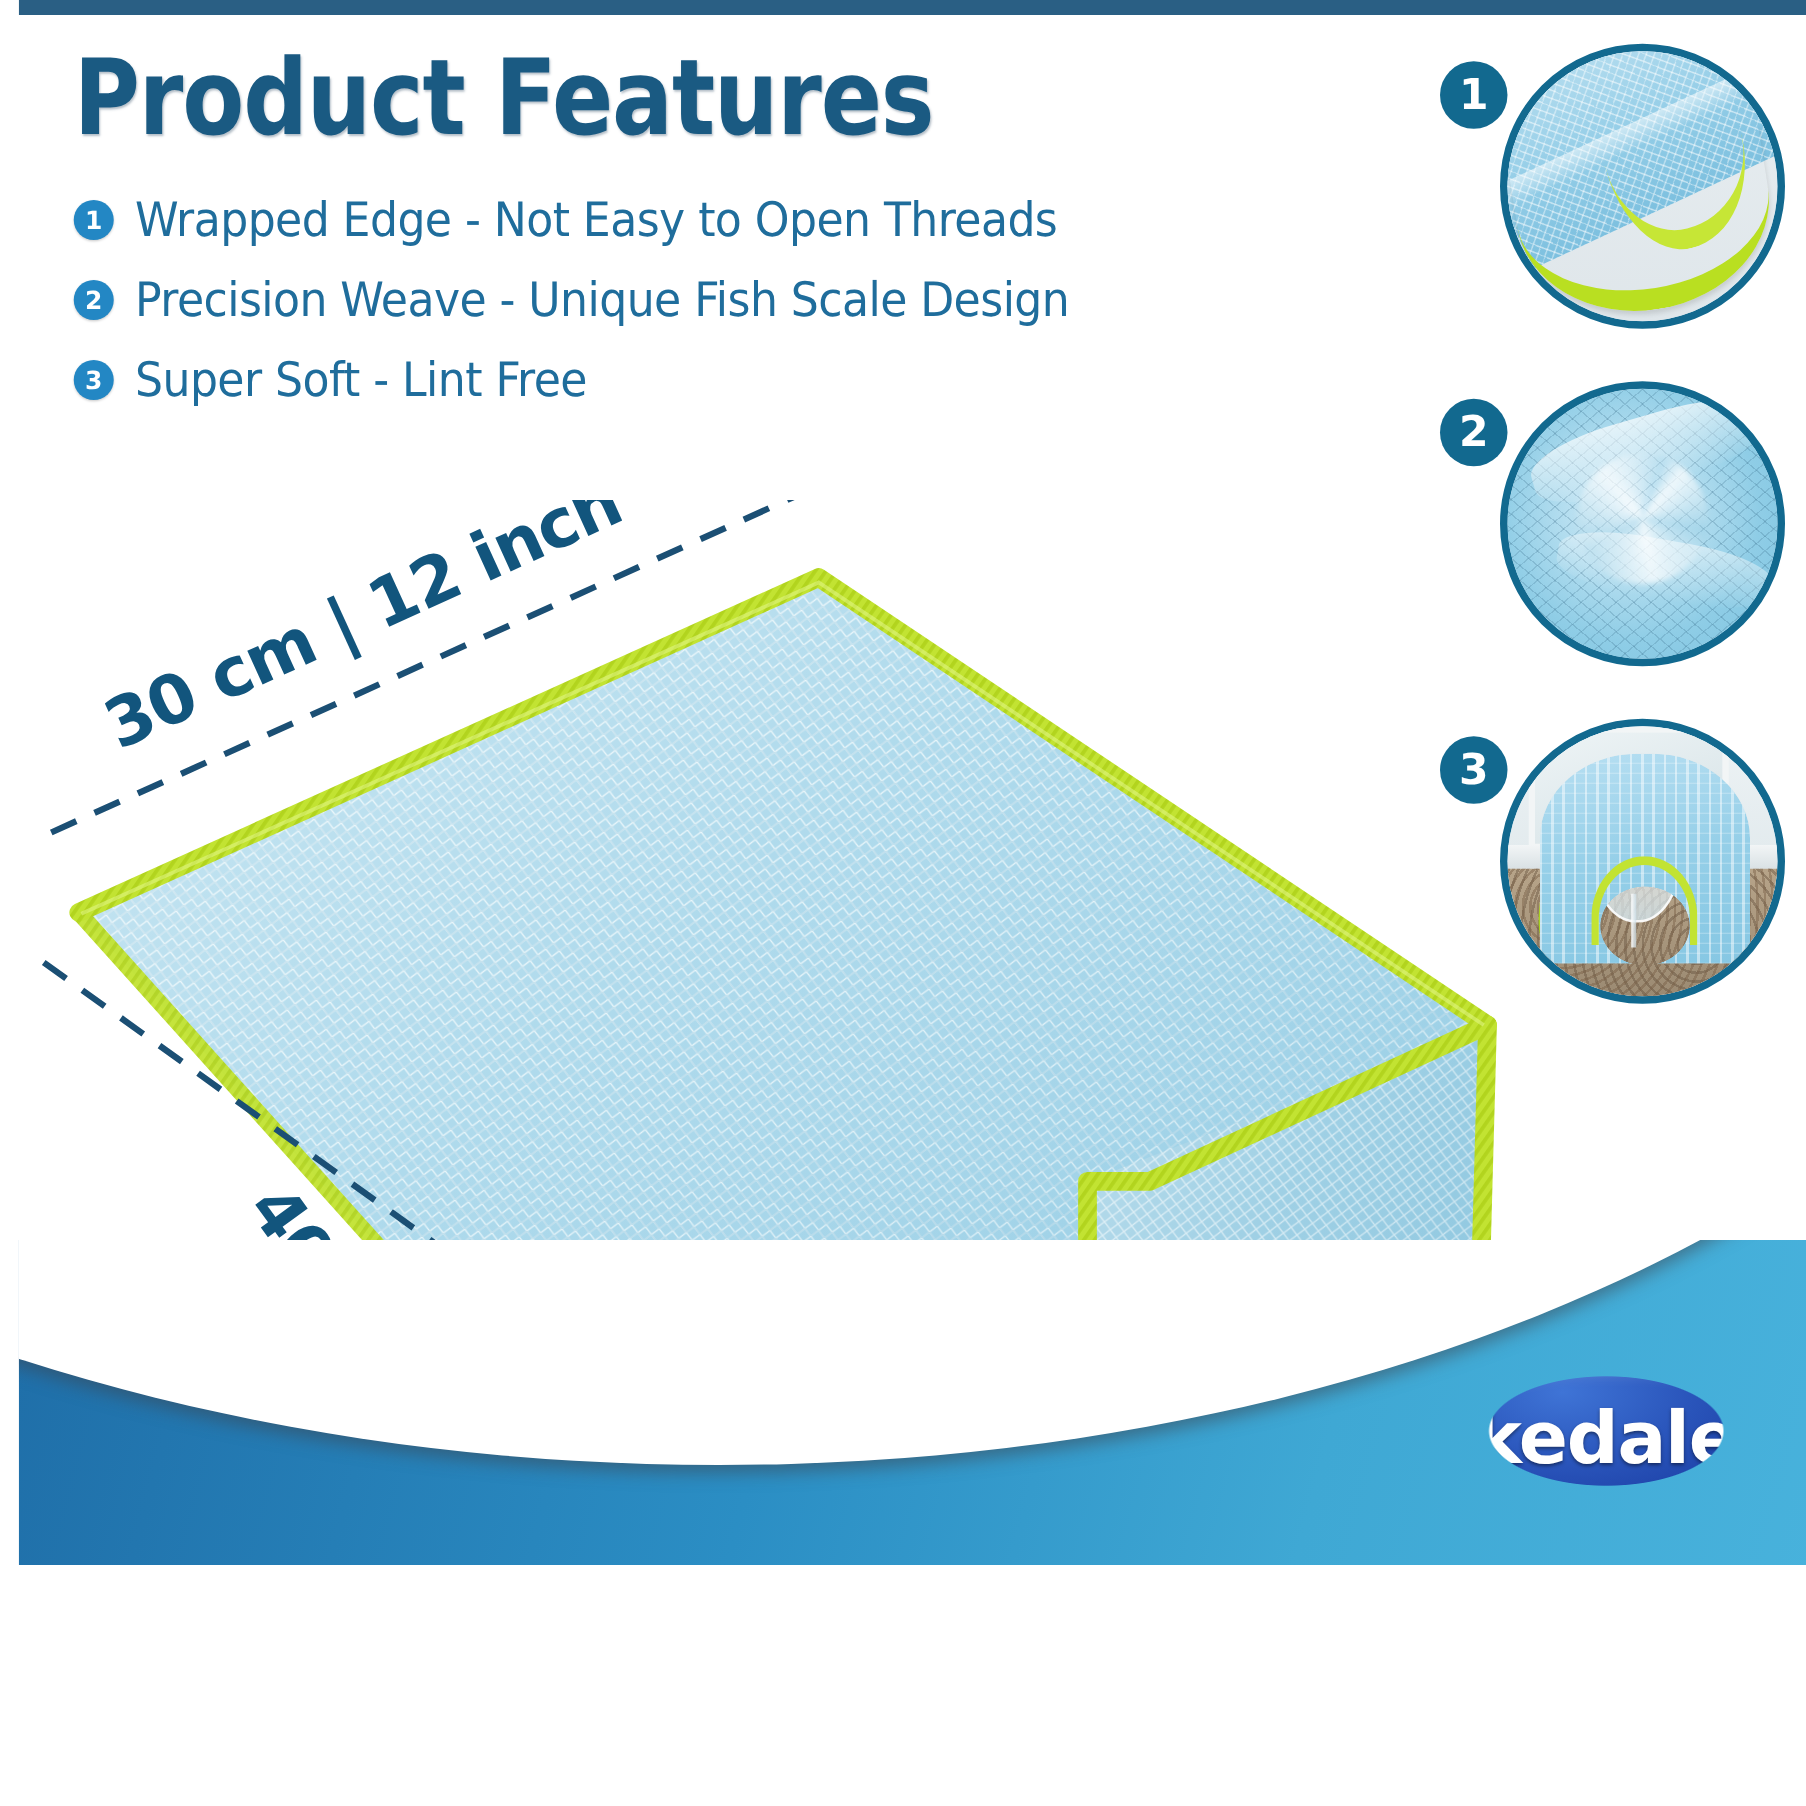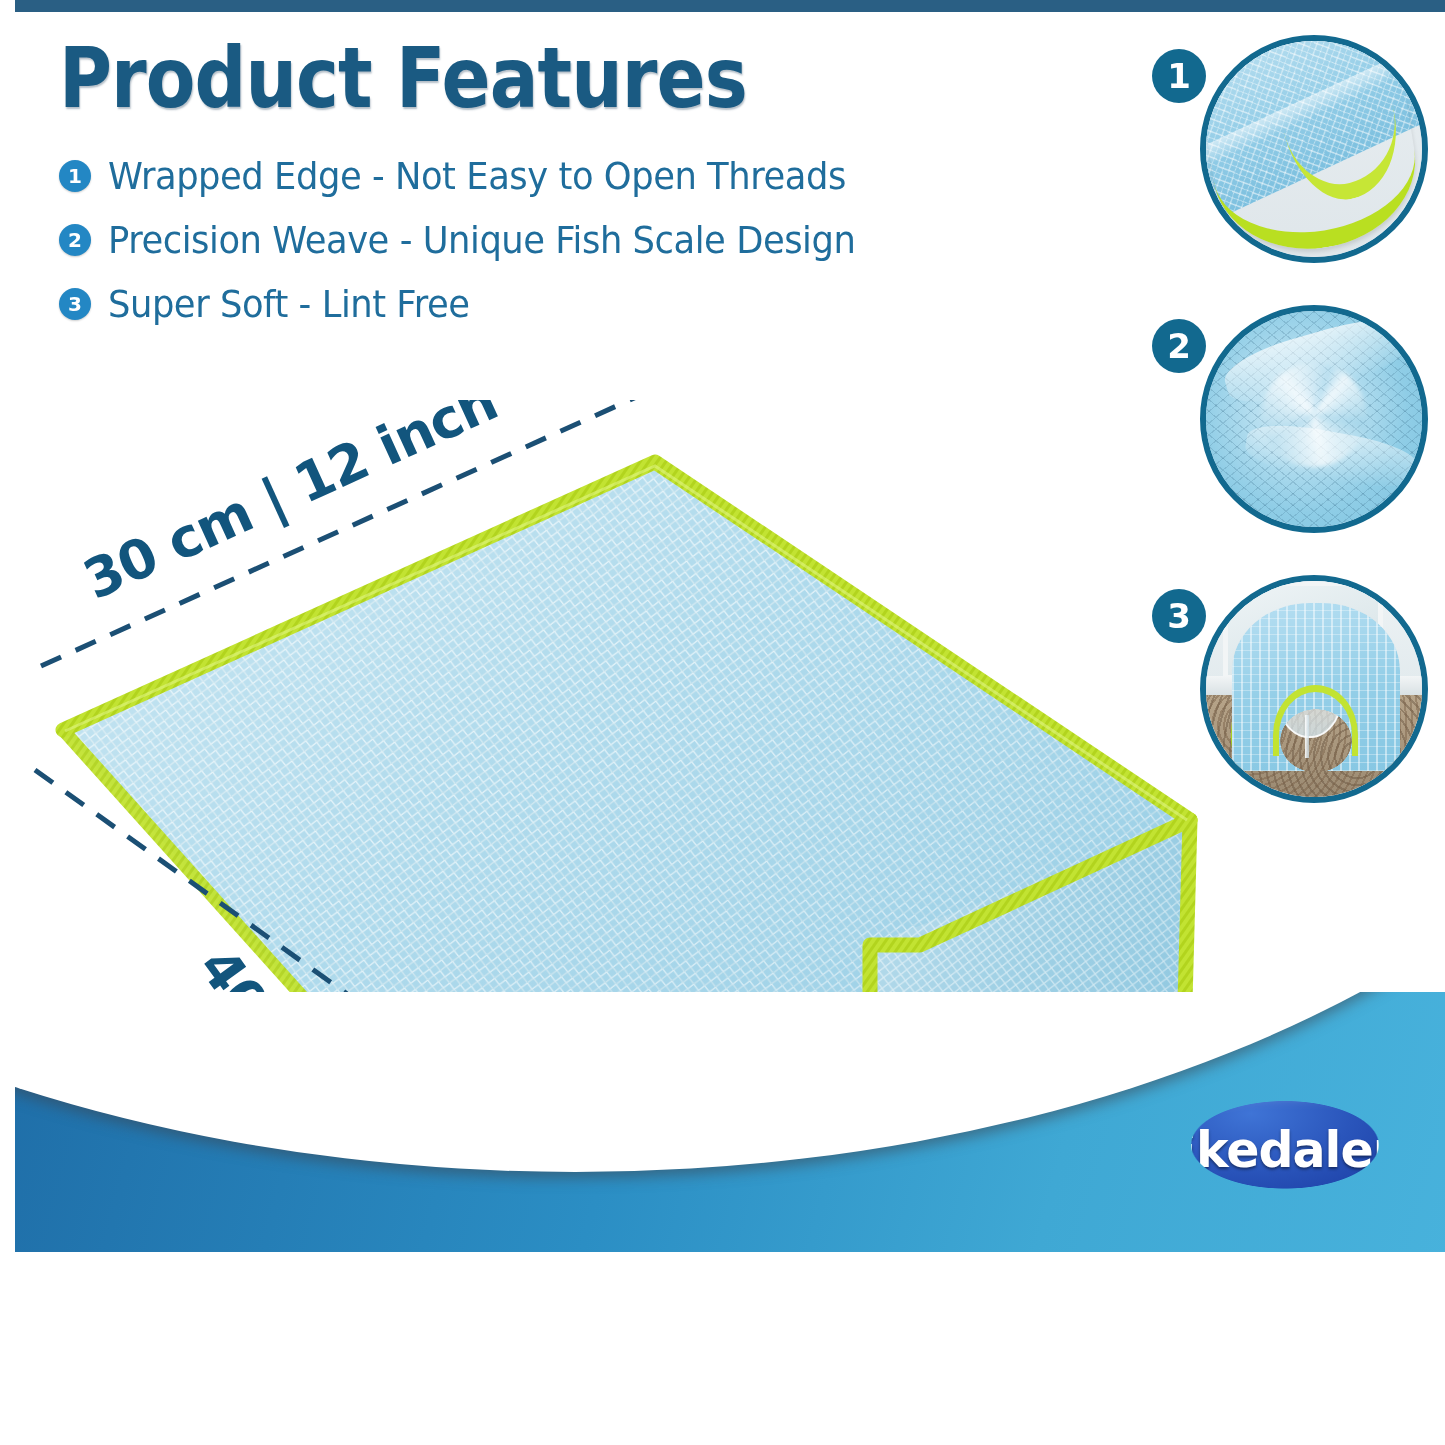--- a/index.html
+++ b/index.html
@@ -34,21 +34,21 @@
     background:radial-gradient(ellipse at 38% 18%,#3f74d6 0%,#2a55bb 40%,#1b3ea4 75%,#15317f 100%);
     -webkit-mask-image:
       radial-gradient(ellipse 150px 70px at 50% 44%, #000 62%, transparent 63%);
     mask-image:
       radial-gradient(ellipse 150px 70px at 50% 44%, #000 62%, transparent 63%);
     border-radius:48% 42% 46% 44% / 46% 50% 44% 48%;
     display:flex;align-items:center;justify-content:center;
     box-shadow:inset 0 6px 12px rgba(255,255,255,.25), inset 0 -8px 14px rgba(0,0,0,.30);
   }
   .logo-wave span{
-    font-size:49px;font-weight:bold;color:#ffffff;
+    font-size:58px;font-weight:bold;color:#ffffff;
     letter-spacing:-1px;
     font-family:"DejaVu Sans",sans-serif;
     text-shadow:0 2px 3px rgba(0,0,0,.45);
     transform:translateY(-2px);
   }
 
   
   .top-rule{position:absolute;left:0;top:0;width:100%;height:12px;background:#2a5f84;}
 
   

